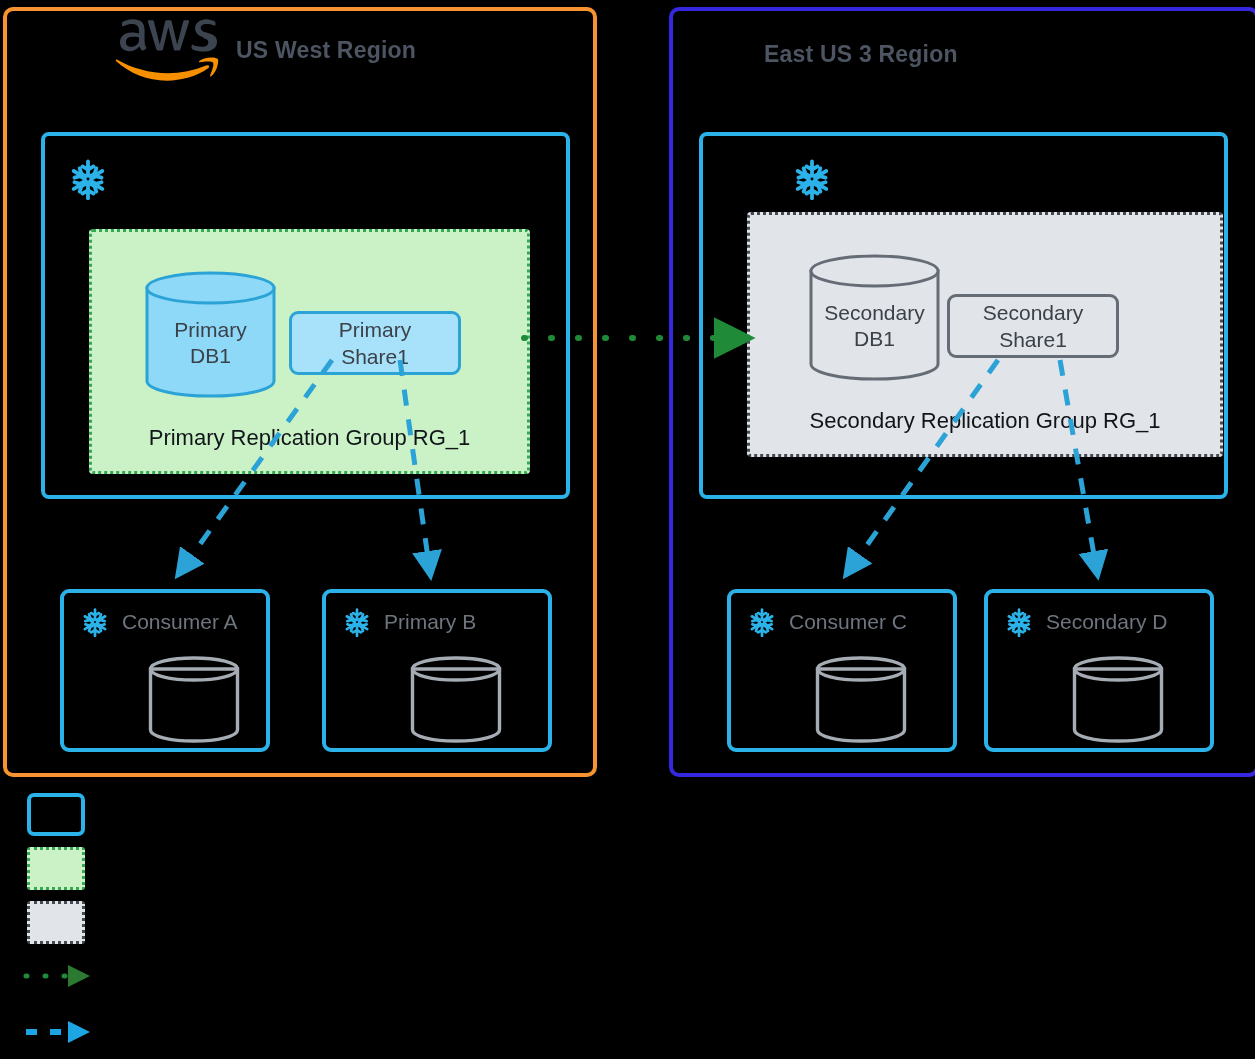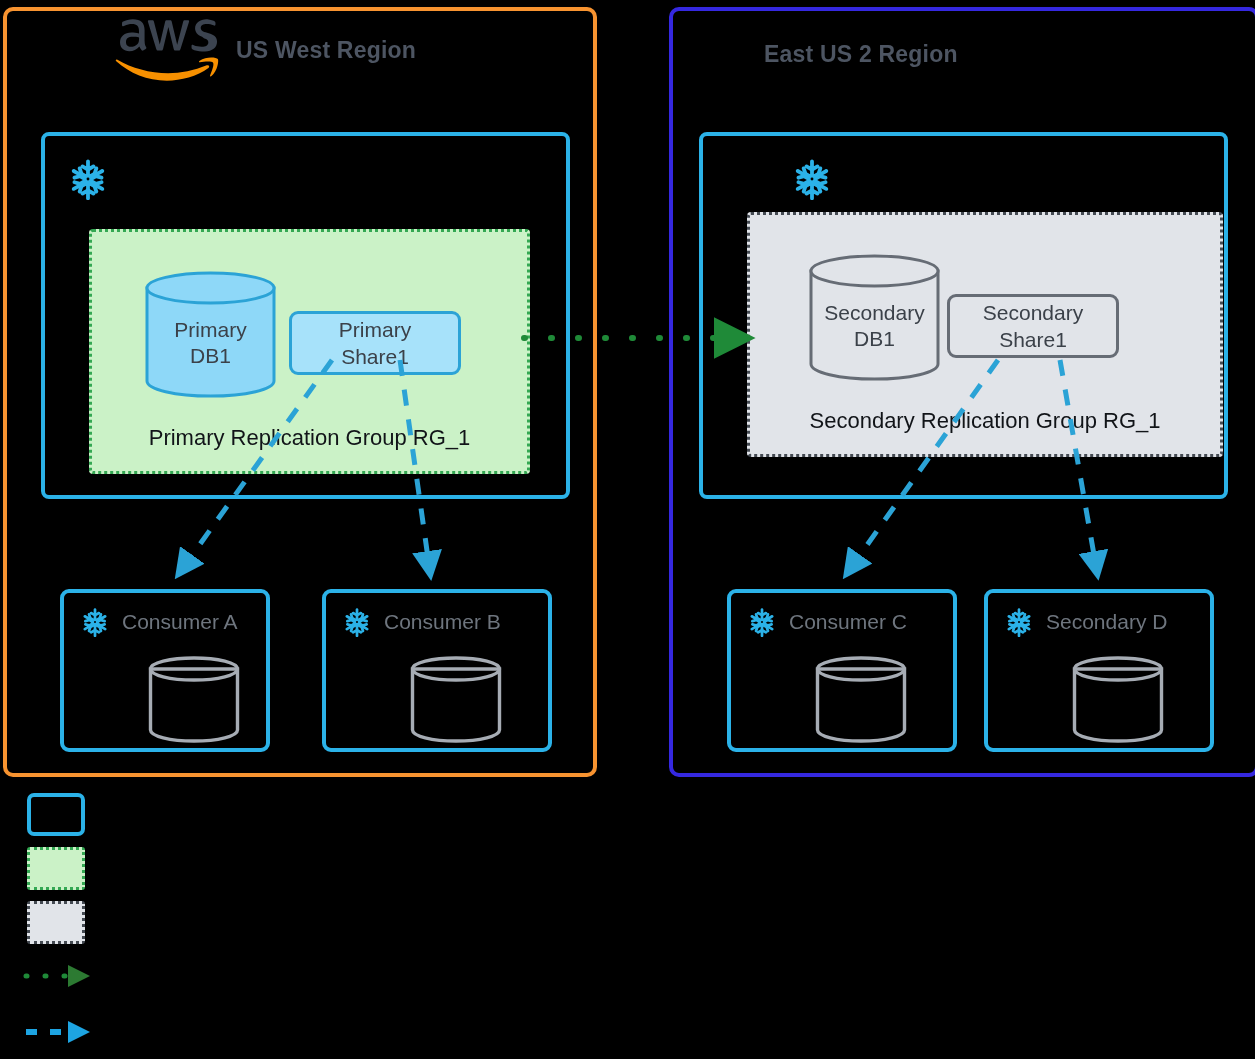--- a/index.html
+++ b/index.html
@@ -243,33 +243,33 @@
       </svg>
     </div>
 
     <div class="abs consumer" style="left:315px; top:578px; width:230px; height:163px;">
       <div class="consumer-head">
         <svg class="sf-icon" width="30" height="30" viewBox="0 0 64 64" fill="#2BB2E8">
           <path d="M32 2.4c1.6 0 2.9 1.3 2.9 2.9v7.3l4.0-2.3c1.4-.8 3.2-.3 4.0 1.1.8 1.4.3 3.2-1.1 4.0l-6.9 4v5.3l4.6-2.7 2.5-7.2c.5-1.5 2.2-2.3 3.7-1.8 1.5.5 2.3 2.2 1.8 3.7l-1.5 4.3 6.3-3.7c1.4-.8 3.2-.3 4.0 1.1.8 1.4.3 3.2-1.1 4.0l-6.3 3.6 4.4 1.2c1.6.4 2.5 2 2.1 3.6-.4 1.6-2 2.5-3.6 2.1l-7.3-2-4.6 2.6 4.6 2.6 7.3-2c1.6-.4 3.2.5 3.6 2.1.4 1.6-.5 3.2-2.1 3.6l-4.4 1.2 6.3 3.6c1.4.8 1.9 2.6 1.1 4.0-.8 1.4-2.6 1.9-4.0 1.1l-6.3-3.7 1.5 4.3c.5 1.5-.3 3.2-1.8 3.7-1.5.5-3.2-.3-3.7-1.8l-2.5-7.2-4.6-2.7v5.3l6.9 4c1.4.8 1.9 2.6 1.1 4.0-.8 1.4-2.6 1.9-4.0 1.1l-4.0-2.3v7.3c0 1.6-1.3 2.9-2.9 2.9s-2.9-1.3-2.9-2.9v-7.3l-4.0 2.3c-1.4.8-3.2.3-4.0-1.1-.8-1.4-.3-3.2 1.1-4.0l6.9-4v-5.3l-4.6 2.7-2.5 7.2c-.5 1.5-2.2 2.3-3.7 1.8-1.5-.5-2.3-2.2-1.8-3.7l1.5-4.3-6.3 3.7c-1.4.8-3.2.3-4.0-1.1-.8-1.4-.3-3.2 1.1-4.0l6.3-3.6-4.4-1.2c-1.6-.4-2.5-2-2.1-3.6.4-1.6 2-2.5 3.6-2.1l7.3 2 4.6-2.6-4.6-2.6-7.3 2c-1.6.4-3.2-.5-3.6-2.1-.4-1.6.5-3.2 2.1-3.6l4.4-1.2-6.3-3.6c-1.4-.8-1.9-2.6-1.1-4.0.8-1.4 2.6-1.9 4.0-1.1l6.3 3.7-1.5-4.3c-.5-1.5.3-3.2 1.8-3.7 1.5-.5 3.2.3 3.7 1.8l2.5 7.2 4.6 2.7v-5.3l-6.9-4c-1.4-.8-1.9-2.6-1.1-4.0.8-1.4 2.6-1.9 4.0-1.1l4.0 2.3V5.3c0-1.6 1.3-2.9 2.9-2.9z"></path>
           <circle cx="32" cy="32" r="4.6" fill="#2BB2E8"></circle>
           <circle cx="32" cy="32" r="2.2" fill="#000"></circle>
         </svg>
-        <span class="consumer-name">Consumer B</span>
+        <span class="consumer-name">Primary B</span>
       </div>
       <svg class="abs" style="left:84px; top:63px;" width="92" height="88" viewBox="0 0 92 88">
         <path d="M2.5 13 L2.5 74 A43.5 11 0 0 0 89.5 74 L89.5 13 Z" fill="none" stroke="#A6ACB4" stroke-width="3.4"></path>
         <ellipse cx="46" cy="13" rx="43.5" ry="11" fill="none" stroke="#A6ACB4" stroke-width="3.4"></ellipse>
       </svg>
     </div>
   </div>
 
   <div class="abs region azure" style="left:669px; top:7px; width:582px; height:762px;">
 
     <div class="abs region-header" style="left:75px; top:30px;">
-      <span class="region-name" style="margin-left:16px;">East US 2 Region</span>
+      <span class="region-name" style="margin-left:16px;">East US 3 Region</span>
     </div>
 
     <div class="abs sf-account" style="left:26px; top:121px; width:521px; height:359px;">
 
       <svg class="abs sf-icon" style="left:88px; top:22px;" width="42" height="42" viewBox="0 0 64 64" fill="#2BB2E8">
         <path d="M32 2.4c1.6 0 2.9 1.3 2.9 2.9v7.3l4.0-2.3c1.4-.8 3.2-.3 4.0 1.1.8 1.4.3 3.2-1.1 4.0l-6.9 4v5.3l4.6-2.7 2.5-7.2c.5-1.5 2.2-2.3 3.7-1.8 1.5.5 2.3 2.2 1.8 3.7l-1.5 4.3 6.3-3.7c1.4-.8 3.2-.3 4.0 1.1.8 1.4.3 3.2-1.1 4.0l-6.3 3.6 4.4 1.2c1.6.4 2.5 2 2.1 3.6-.4 1.6-2 2.5-3.6 2.1l-7.3-2-4.6 2.6 4.6 2.6 7.3-2c1.6-.4 3.2.5 3.6 2.1.4 1.6-.5 3.2-2.1 3.6l-4.4 1.2 6.3 3.6c1.4.8 1.9 2.6 1.1 4.0-.8 1.4-2.6 1.9-4.0 1.1l-6.3-3.7 1.5 4.3c.5 1.5-.3 3.2-1.8 3.7-1.5.5-3.2-.3-3.7-1.8l-2.5-7.2-4.6-2.7v5.3l6.9 4c1.4.8 1.9 2.6 1.1 4.0-.8 1.4-2.6 1.9-4.0 1.1l-4.0-2.3v7.3c0 1.6-1.3 2.9-2.9 2.9s-2.9-1.3-2.9-2.9v-7.3l-4.0 2.3c-1.4.8-3.2.3-4.0-1.1-.8-1.4-.3-3.2 1.1-4.0l6.9-4v-5.3l-4.6 2.7-2.5 7.2c-.5 1.5-2.2 2.3-3.7 1.8-1.5-.5-2.3-2.2-1.8-3.7l1.5-4.3-6.3 3.7c-1.4.8-3.2.3-4.0-1.1-.8-1.4-.3-3.2 1.1-4.0l6.3-3.6-4.4-1.2c-1.6-.4-2.5-2-2.1-3.6.4-1.6 2-2.5 3.6-2.1l7.3 2 4.6-2.6-4.6-2.6-7.3 2c-1.6.4-3.2-.5-3.6-2.1-.4-1.6.5-3.2 2.1-3.6l4.4-1.2-6.3-3.6c-1.4-.8-1.9-2.6-1.1-4.0.8-1.4 2.6-1.9 4.0-1.1l6.3 3.7-1.5-4.3c-.5-1.5.3-3.2 1.8-3.7 1.5-.5 3.2.3 3.7 1.8l2.5 7.2 4.6 2.7v-5.3l-6.9-4c-1.4-.8-1.9-2.6-1.1-4.0.8-1.4 2.6-1.9 4.0-1.1l4.0 2.3V5.3c0-1.6 1.3-2.9 2.9-2.9z"></path>
         <circle cx="32" cy="32" r="4.6" fill="#2BB2E8"></circle>
         <circle cx="32" cy="32" r="2.2" fill="#000"></circle>
       </svg>
 

